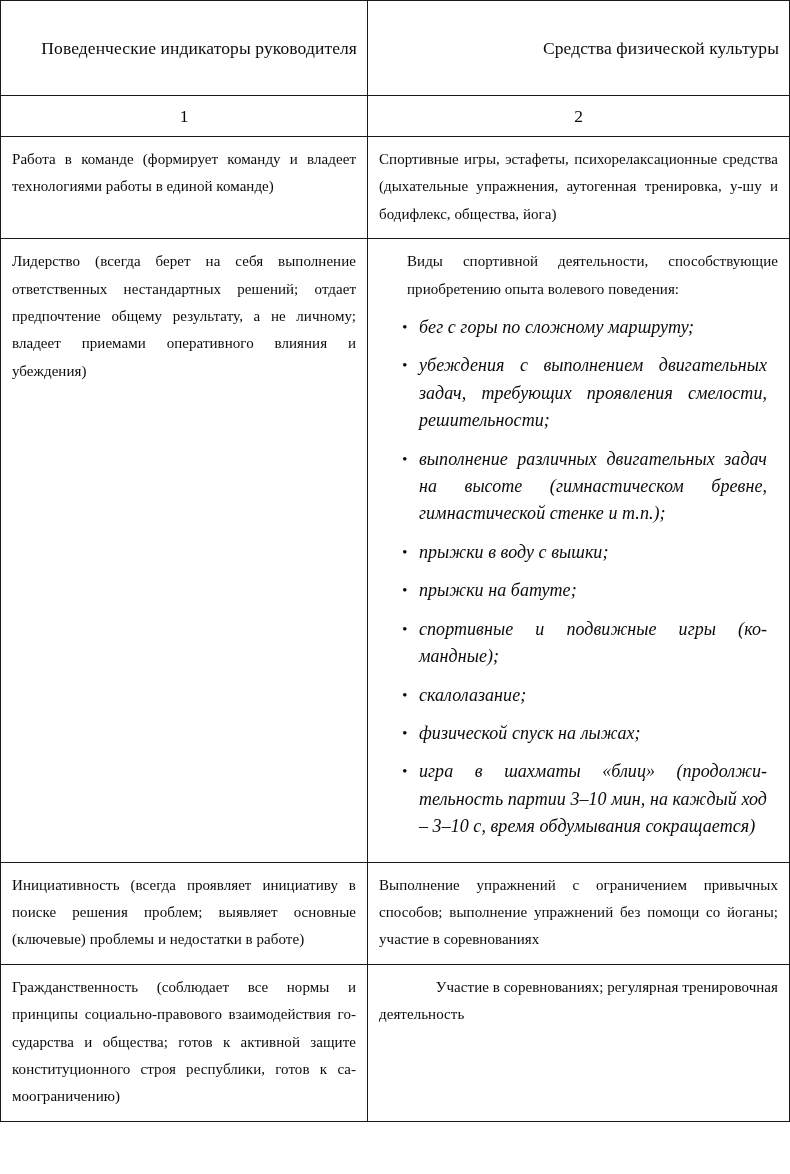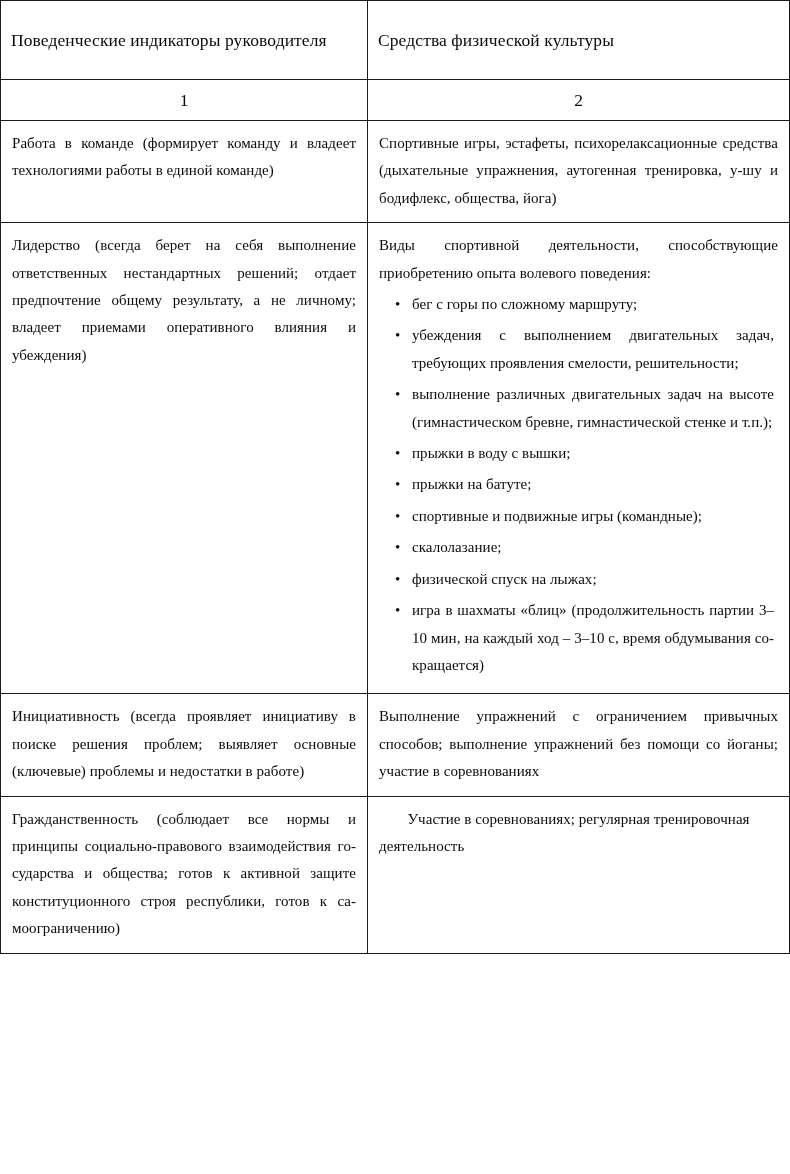--- a/index.html
+++ b/index.html
@@ -32,24 +32,24 @@
   table.doc-table td {
     border: 1px solid #1a1a1a;
     vertical-align: top;
     padding: 0;
   }
   col.col-left  { width: 367px; }
   col.col-right { width: 422px; }
 
   
   .hdr-cell {
-    text-align: left;
+    text-align: right;
     vertical-align: middle !important;
     height: 62px;
-    padding: 8px 10px !important;
+    padding: 16px 10px !important;
   }
   .hdr-text {
     font-size: 17.5px;
     line-height: 26px;
     letter-spacing: 0.1px;
   }
   
   .num-cell {
     text-align: center;
     vertical-align: middle !important;
@@ -72,49 +72,50 @@
     text-align-last: left;
     hyphens: manual;
     margin: 0;
     letter-spacing: 0.05px;
   }
   .para.lead {
     text-align: justify;
     text-align-last: left;
   }
   .para.noj {
-    text-align: center;
+    text-align: right;
   }
 
   
   ul.bullets {
     list-style: none;
     margin: 0;
     padding: 0;
   }
   ul.bullets > li {
-    font-size: 15px;
+    font-size: 18px;
     line-height: 27.4px;
     text-align: justify;
     text-align-last: left;
     position: relative;
     padding-left: 29px;
-    margin: 4px;
+    margin: 11px;
     letter-spacing: 0.05px;
     text-indent: 0;
+    font-style: italic;
   }
   ul.bullets > li::before {
     content: "\2022";
     position: absolute;
     left: 12px;
     top: 0;
     font-size: 15px;
     line-height: 27.4px;
   }
-  .row-lider-right .para.lead { margin-bottom: 0; }
+  .row-lider-right .para.lead { margin-bottom: 0; margin-left: 28px; }
 </style>
 </head>
 <body>
 
 <div class="page">
 
   <table class="doc-table">
     <colgroup>
       <col class="col-left">
       <col class="col-right">

